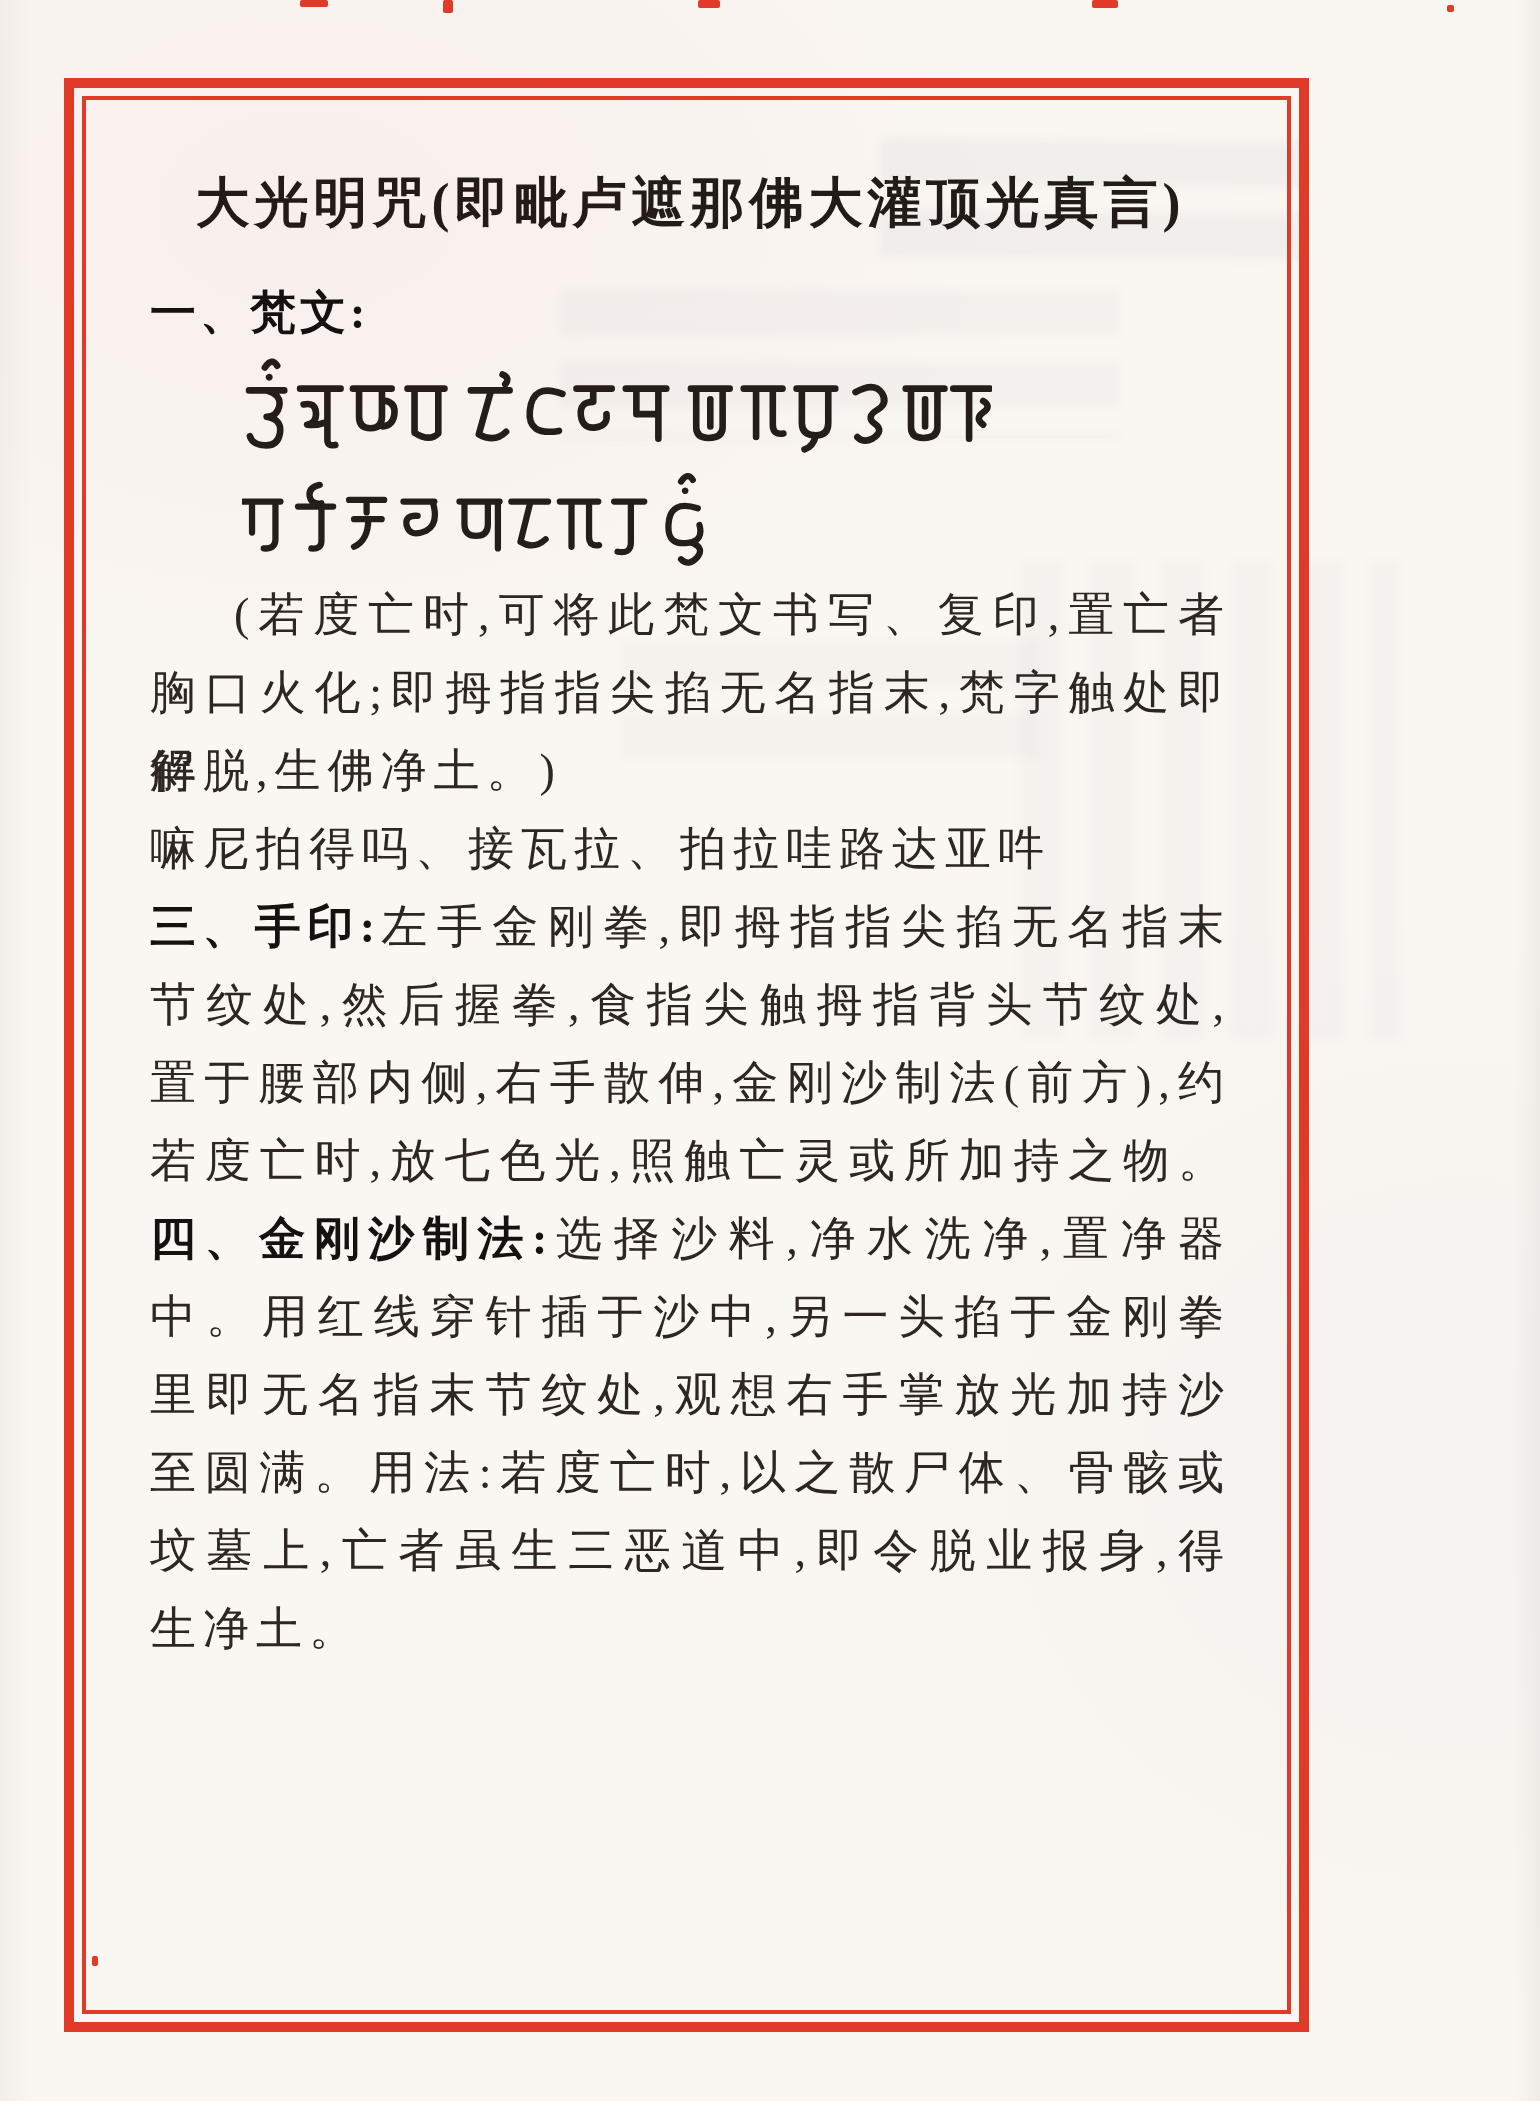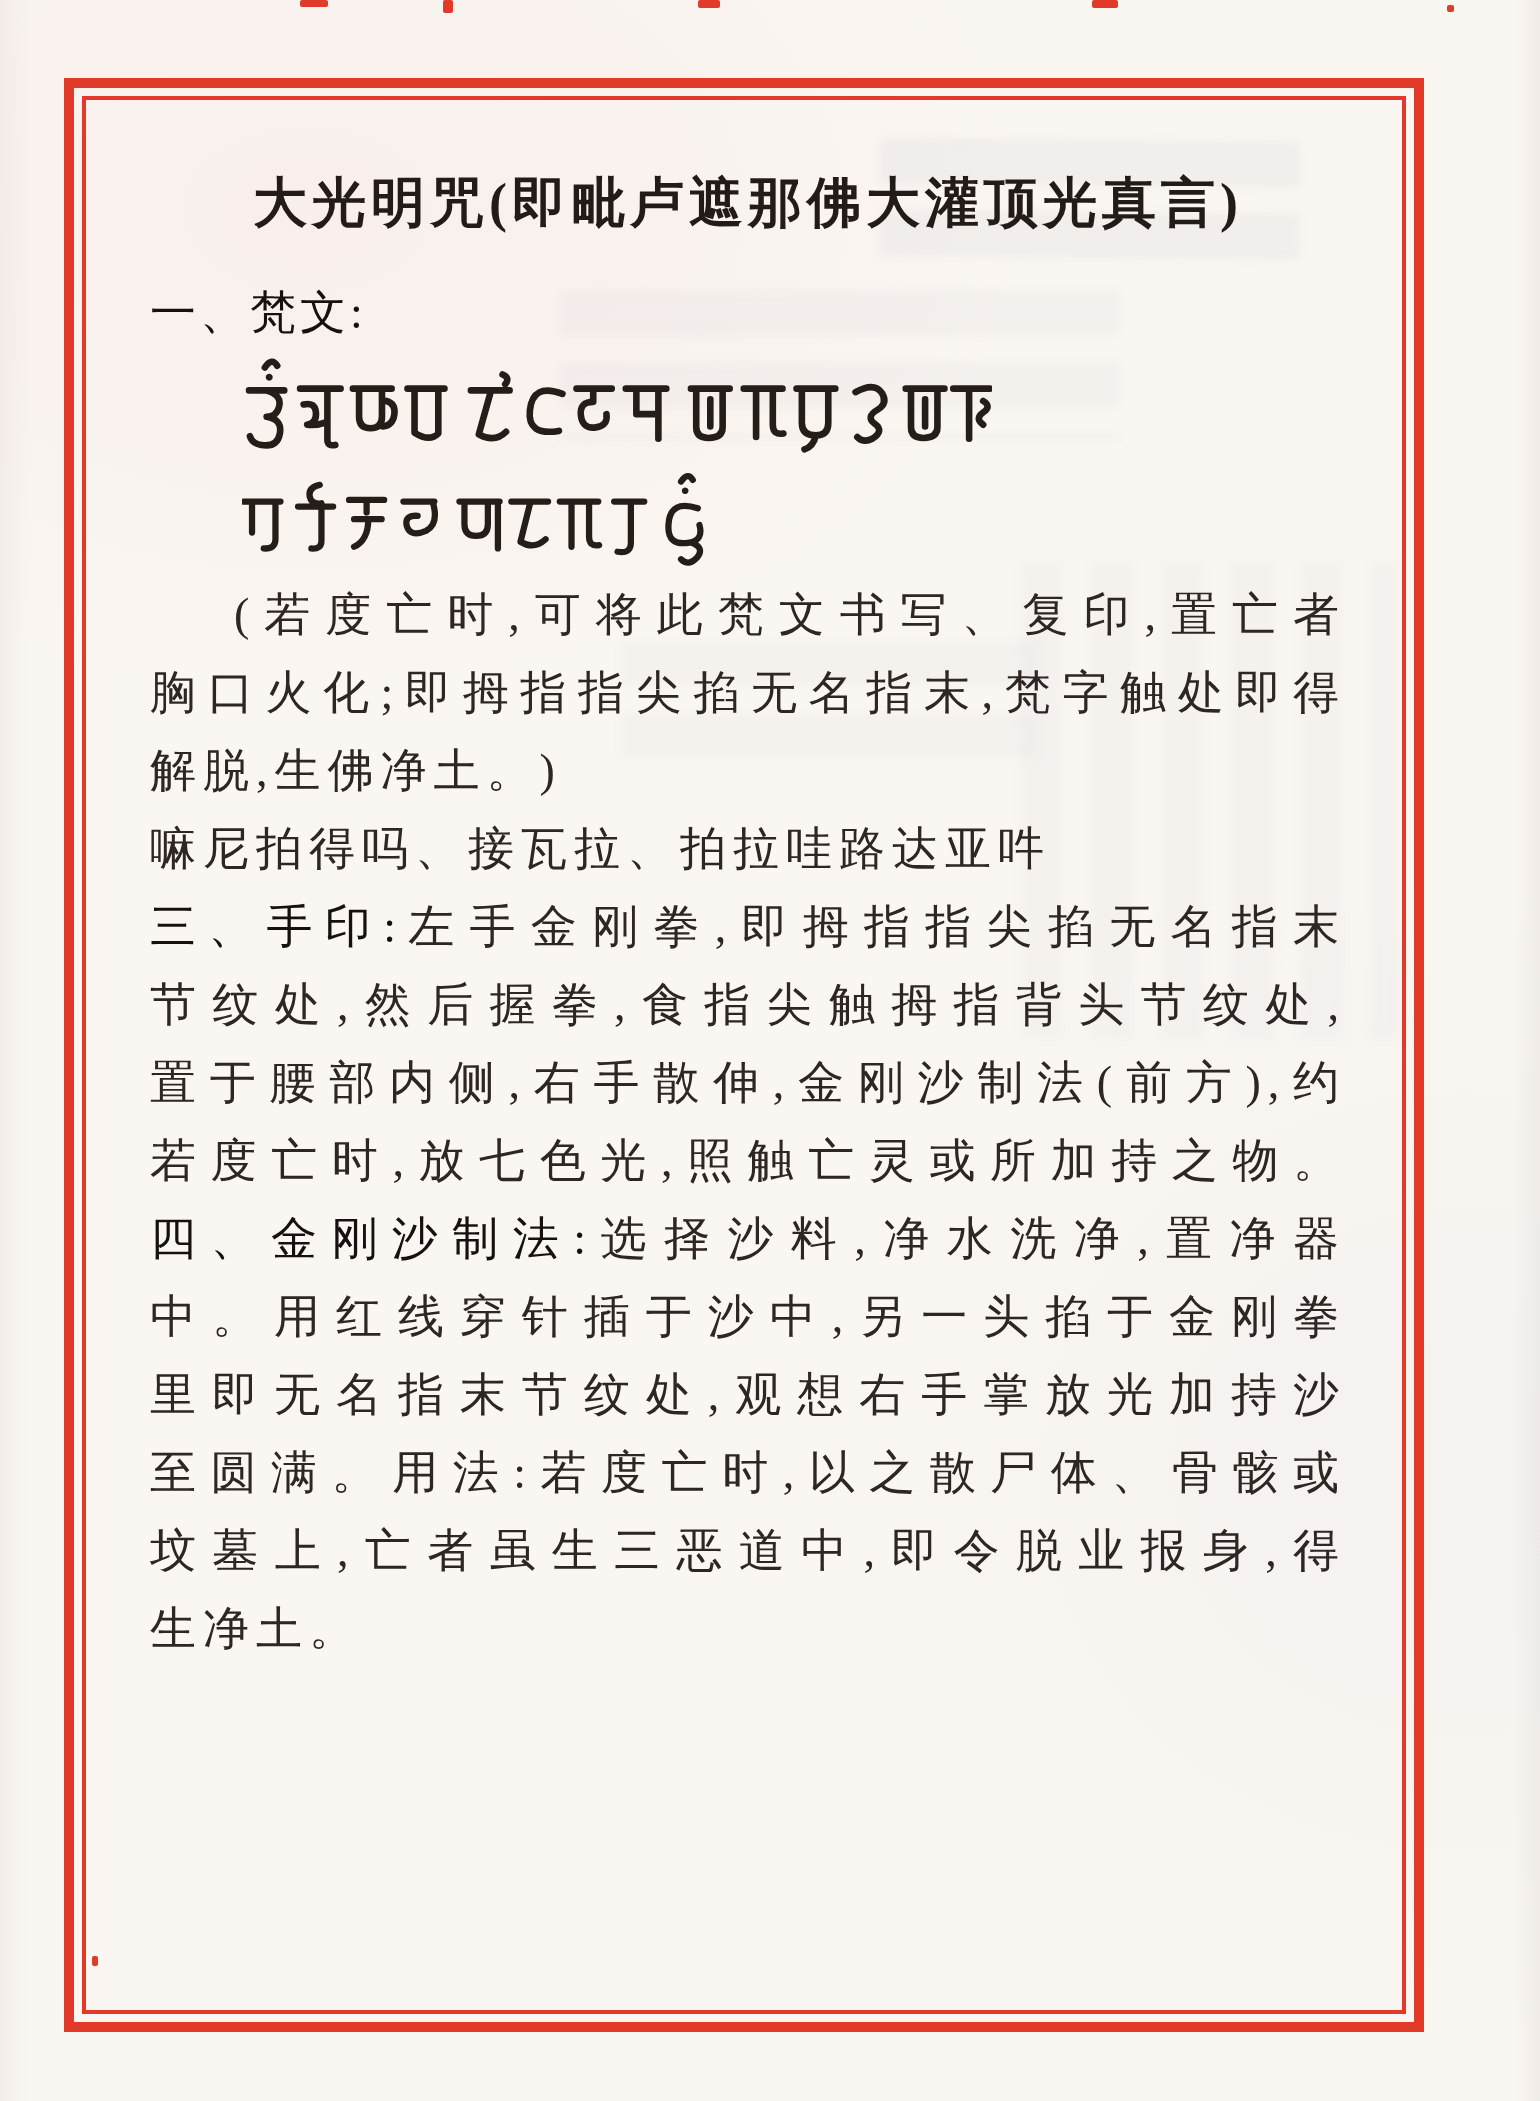--- a/index.html
+++ b/index.html
@@ -33,21 +33,21 @@
   .bleed.b2 { left:560px;  top:290px; width:560px; height:150px; opacity:.4; }
   .bleed.b3 { left:1020px; top:560px; width:380px; height:480px; opacity:.35;
       background:repeating-linear-gradient(90deg, rgba(150,152,170,.14) 0 44px, rgba(150,152,170,0) 44px 70px); }
   .bleed.b4 { left:620px;  top:640px; width:420px; height:140px; opacity:.3; }
 
   
   .red-mark { position:absolute; background:#e23a28; border-radius:2px; }
 
   
   .frame-outer {
-    position:absolute; left:64px; top:78px; width:1360px; height:1954px;
+    position:absolute; left:64px; top:78px; width:1245px; height:1954px;
     border:10px solid #e23a28;
     background:transparent;
   }
   .frame-inner {
     position:absolute; left:8px; top:8px; right:8px; bottom:8px;
     border:4px solid #e23a28;
   }
   .content {
     position:absolute; inset:0;
     padding:70px 56px 0 64px;
@@ -62,21 +62,21 @@
     font-size:46px; line-height:78px; height:78px;
     letter-spacing:7px; white-space:nowrap;
     color:#2d2622;
   }
   .line.full {
     white-space:normal;
     text-align:justify; text-align-last:justify;
     text-justify:inter-character;
   }
   .line.indent { padding-left:84px;font-family:Liberation Serif, serif; }
-  .line .head { font-weight:400; color:#16110e; letter-spacing:4px; }
+  .line .head { font-weight:700; color:#16110e; letter-spacing:4px; }
   .sid { height:112px; padding-left:92px; display:flex; align-items:center; }
   .sid svg { display:block; }
 </style>
 </head>
 <body>
 
 <div class="paper-tint"></div>
 
 <div class="bleed b1"></div>
 <div class="bleed b2"></div>

